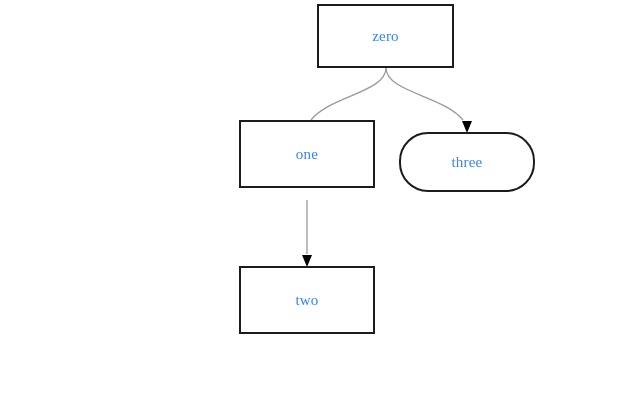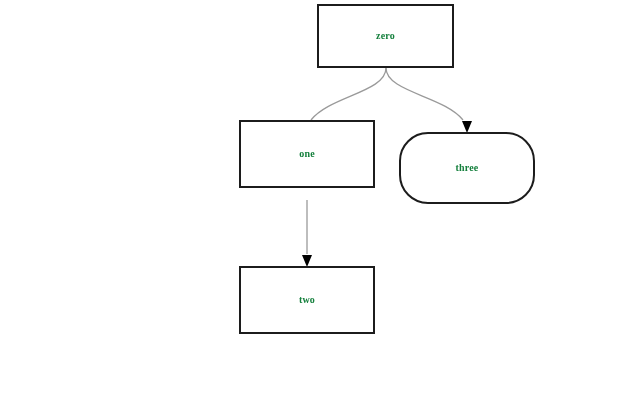--- a/index.html
+++ b/index.html
@@ -32,26 +32,25 @@
     position: absolute;
     box-sizing: border-box;
     background: #ffffff;
     border: 2px solid #1c1c1c;
     display: flex;
     align-items: center;
     justify-content: center;
   }
   .node-label {
     font-family: "Liberation Serif", "DejaVu Serif", serif;
-    font-size: 10px;
+    font-size: 15px;
     line-height: 1;
-    color: #15803d;
+    color: #3b82f6;
     letter-spacing: 0.2px;
     white-space: nowrap;
-    font-weight: bold;
   }
 </style>
 </head>
 <body>
 
 <div id="diagram-canvas">
 
   <svg id="edge-layer" viewBox="0 0 640 400" width="640" height="400">
     <defs>
       <marker id="arrow-head" markerWidth="10" markerHeight="10" refX="1" refY="4" orient="auto" markerUnits="userSpaceOnUse">
@@ -70,21 +69,21 @@
   </svg>
 
   <div class="node" style="left:317px; top:4px; width:137px; height:64px;">
     <span class="node-label">zero</span>
   </div>
 
   <div class="node" style="left:239px; top:120px; width:136px; height:68px;">
     <span class="node-label">one</span>
   </div>
 
-  <div class="node" style="left:399px; top:132px; width:136px; height:72px;border-radius:29px;">
+  <div class="node" style="left:399px; top:132px; width:136px; height:60px;border-radius:29px;">
     <span class="node-label">three</span>
   </div>
 
   <div class="node" style="left:239px; top:266px; width:136px; height:68px;">
     <span class="node-label">two</span>
   </div>
 
 </div>
 
 </body></html>

